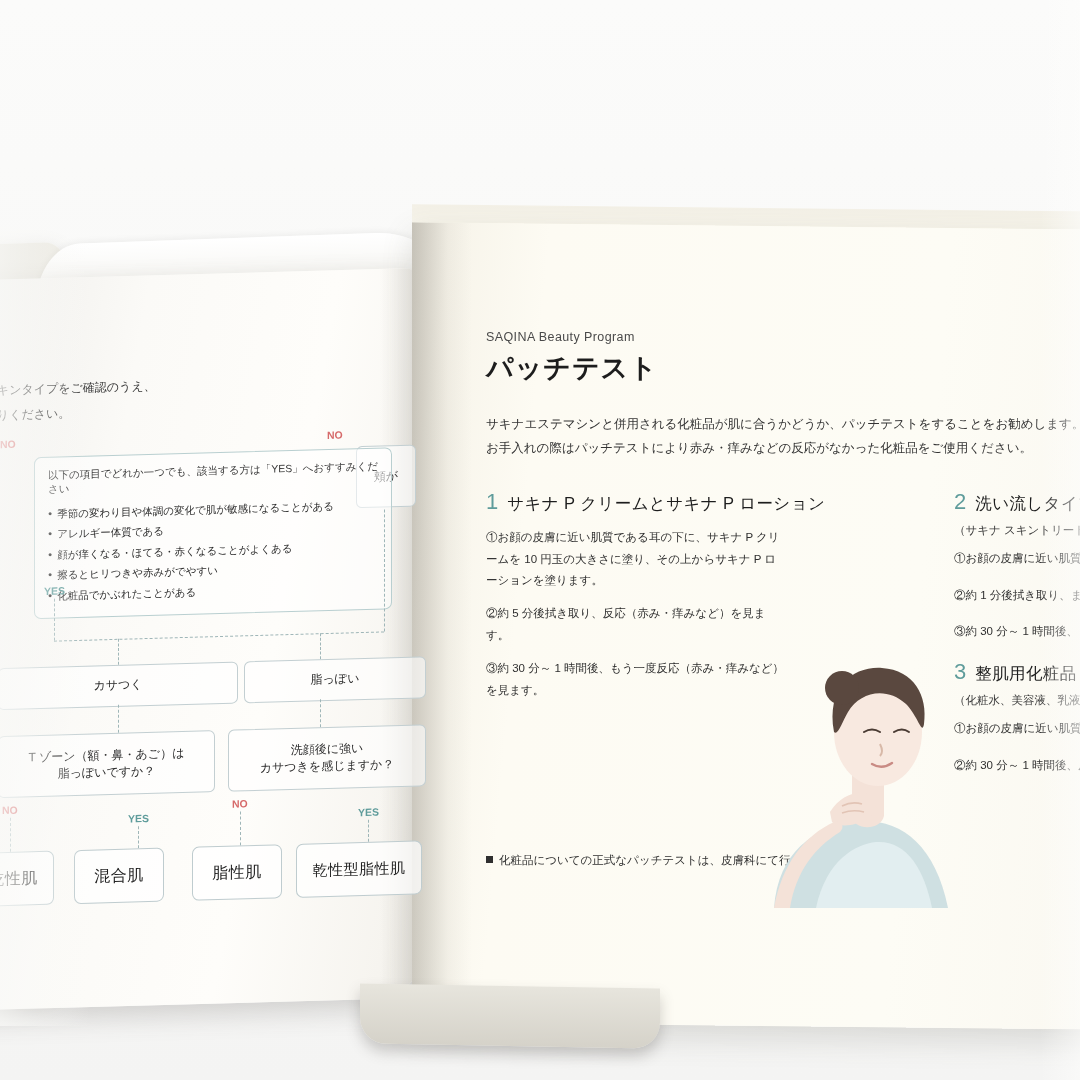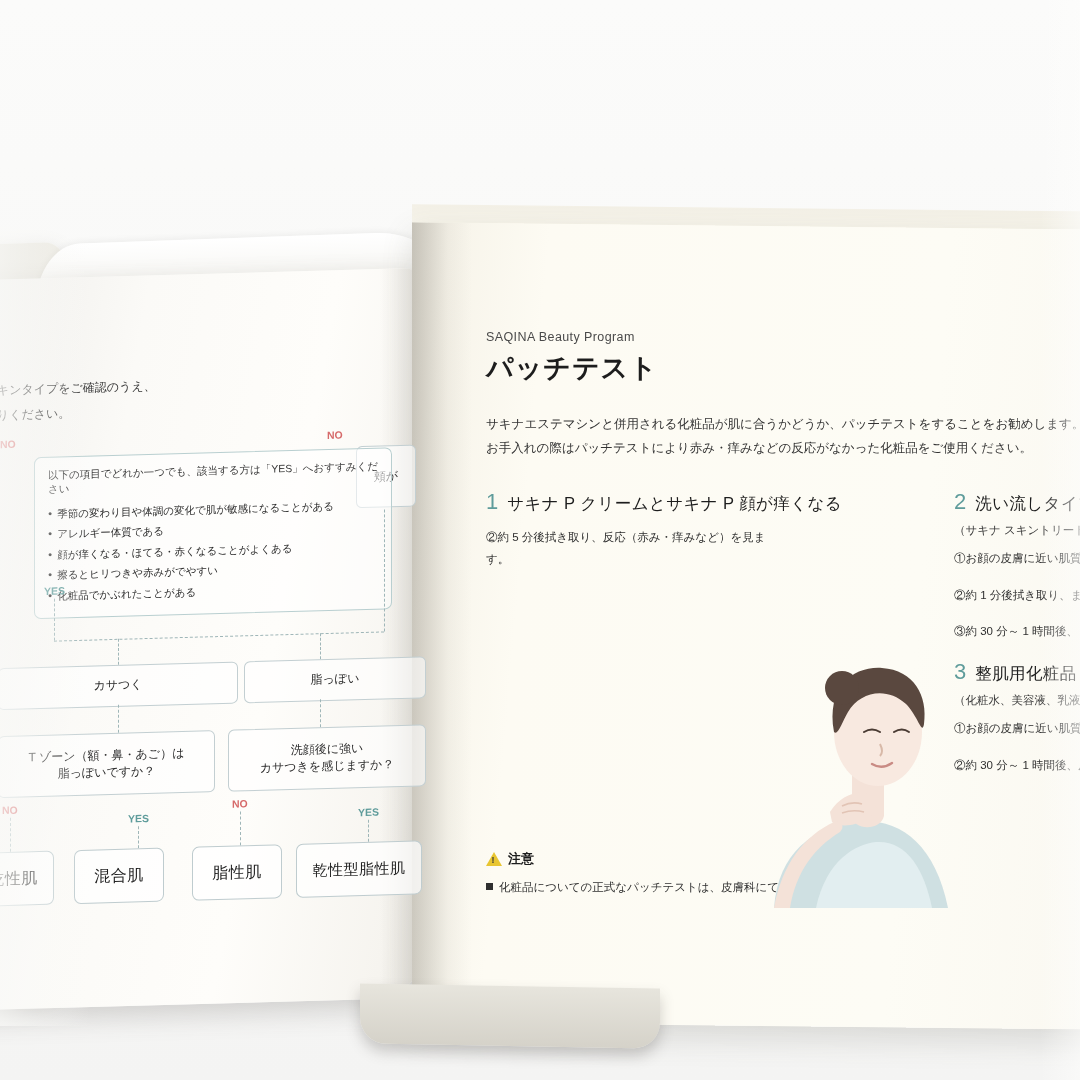--- a/index.html
+++ b/index.html
@@ -223,23 +223,25 @@
     <div class="lead">
       <div>サキナエステマシンと併用される化粧品が肌に合うかどうか、パッチテストをすることをお勧めします。</div>
       <div>お手入れの際はパッチテストにより赤み・痒みなどの反応がなかった化粧品をご使用ください。</div>
     </div>
 
 
     <div class="cols">
       <div class="col">
         <div class="item-head">
           <span class="num">1</span>
-          <span class="item-title">サキナ P クリームとサキナ P 顔が痒くなる</span>
+          <span class="item-title">サキナ P クリームとサキナ P ローション</span>
         </div>
+        <div class="step">①お顔の皮膚に近い肌質である耳の下に、サキナ P クリームを 10 円玉の大きさに塗り、その上からサキナ P ローションを塗ります。</div>
         <div class="step">②約 5 分後拭き取り、反応（赤み・痒みなど）を見ます。</div>
+        <div class="step">③約 30 分～ 1 時間後、もう一度反応（赤み・痒みなど）を見ます。</div>
       </div>
 
       <div class="col right">
         <div>
           <div class="item-head">
             <span class="num">2</span>
             <span class="item-title">洗い流しタイプの</span>
           </div>
           <div class="sub-note">（サキナ スキントリートメント、</div>
           <div class="step">①お顔の皮膚に近い肌質であ</div>
@@ -253,24 +255,20 @@
             <span class="item-title">整肌用化粧品</span>
           </div>
           <div class="sub-note">（化粧水、美容液、乳液、クリ</div>
           <div class="step">①お顔の皮膚に近い肌質で</div>
           <div class="step">②約 30 分～ 1 時間後、反</div>
         </div>
       </div>
     </div>
 
     <div class="caution">
-      <div class="caution-head">
-        <span class="warn-tri"></span>
-        <span>注意</span>
-      </div>
       <div class="caution-text">
         <span class="sq"></span><span>化粧品についての正式なパッチテストは、皮膚科にて行ってください。</span>
       </div>
     </div>
   </div>
 
   <div class="illus">
     <svg viewBox="0 0 210 270" width="210" height="270">
 
       <path d="M18 268 C22 212 58 188 96 182 C140 176 178 200 192 268 Z" fill="#cfe0e2"></path>

